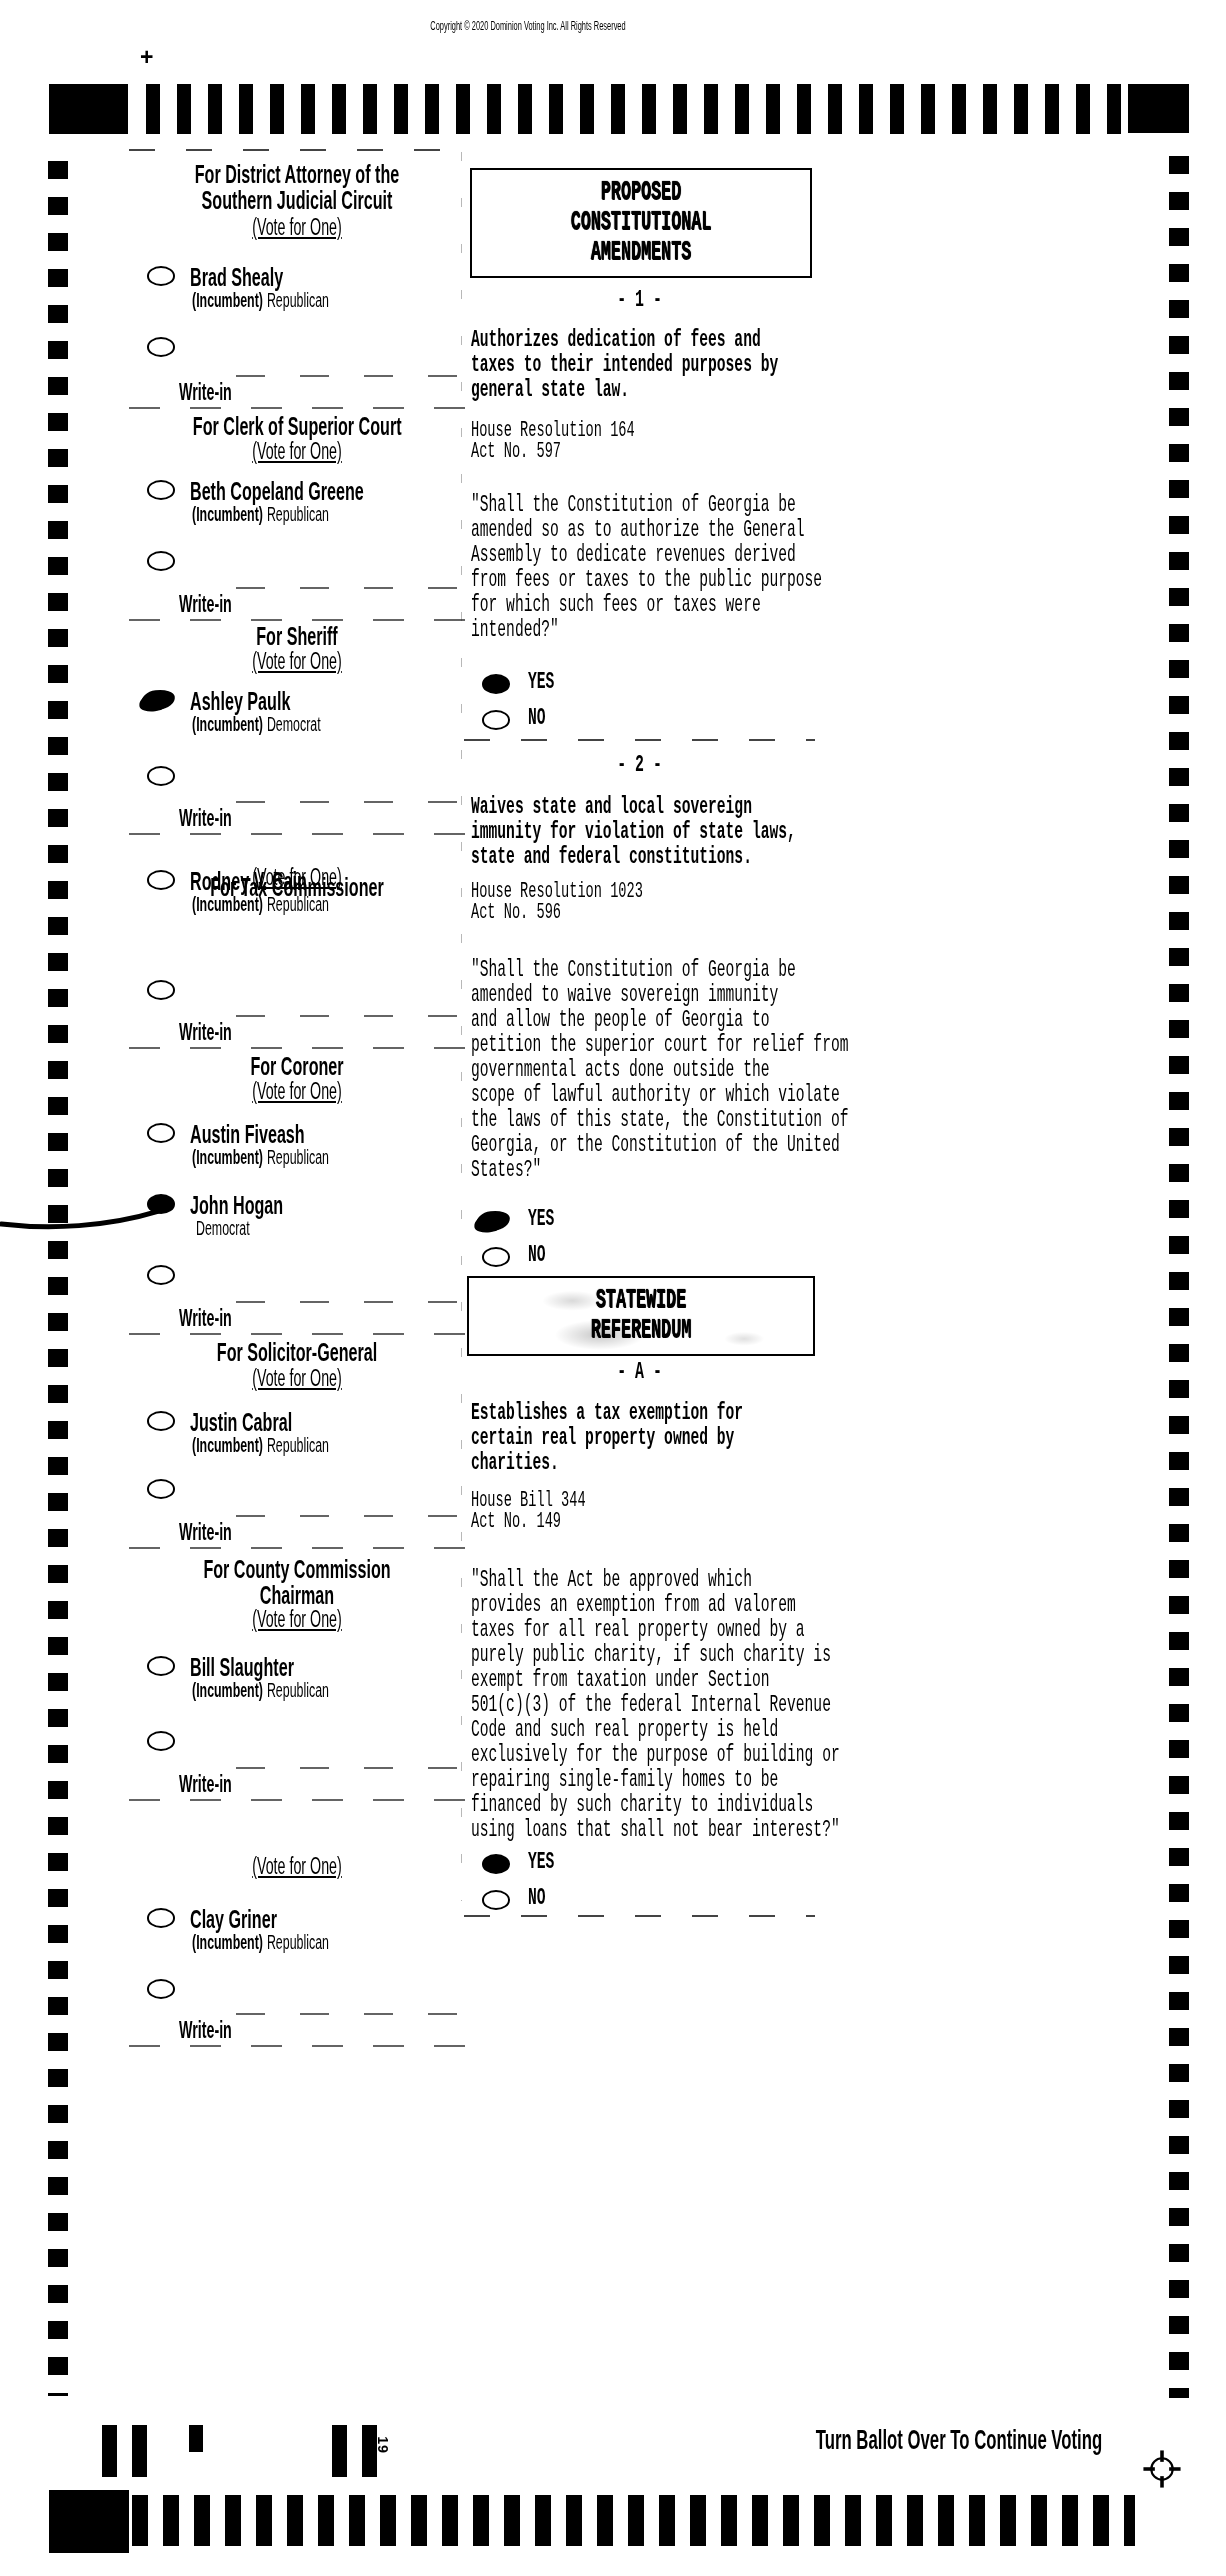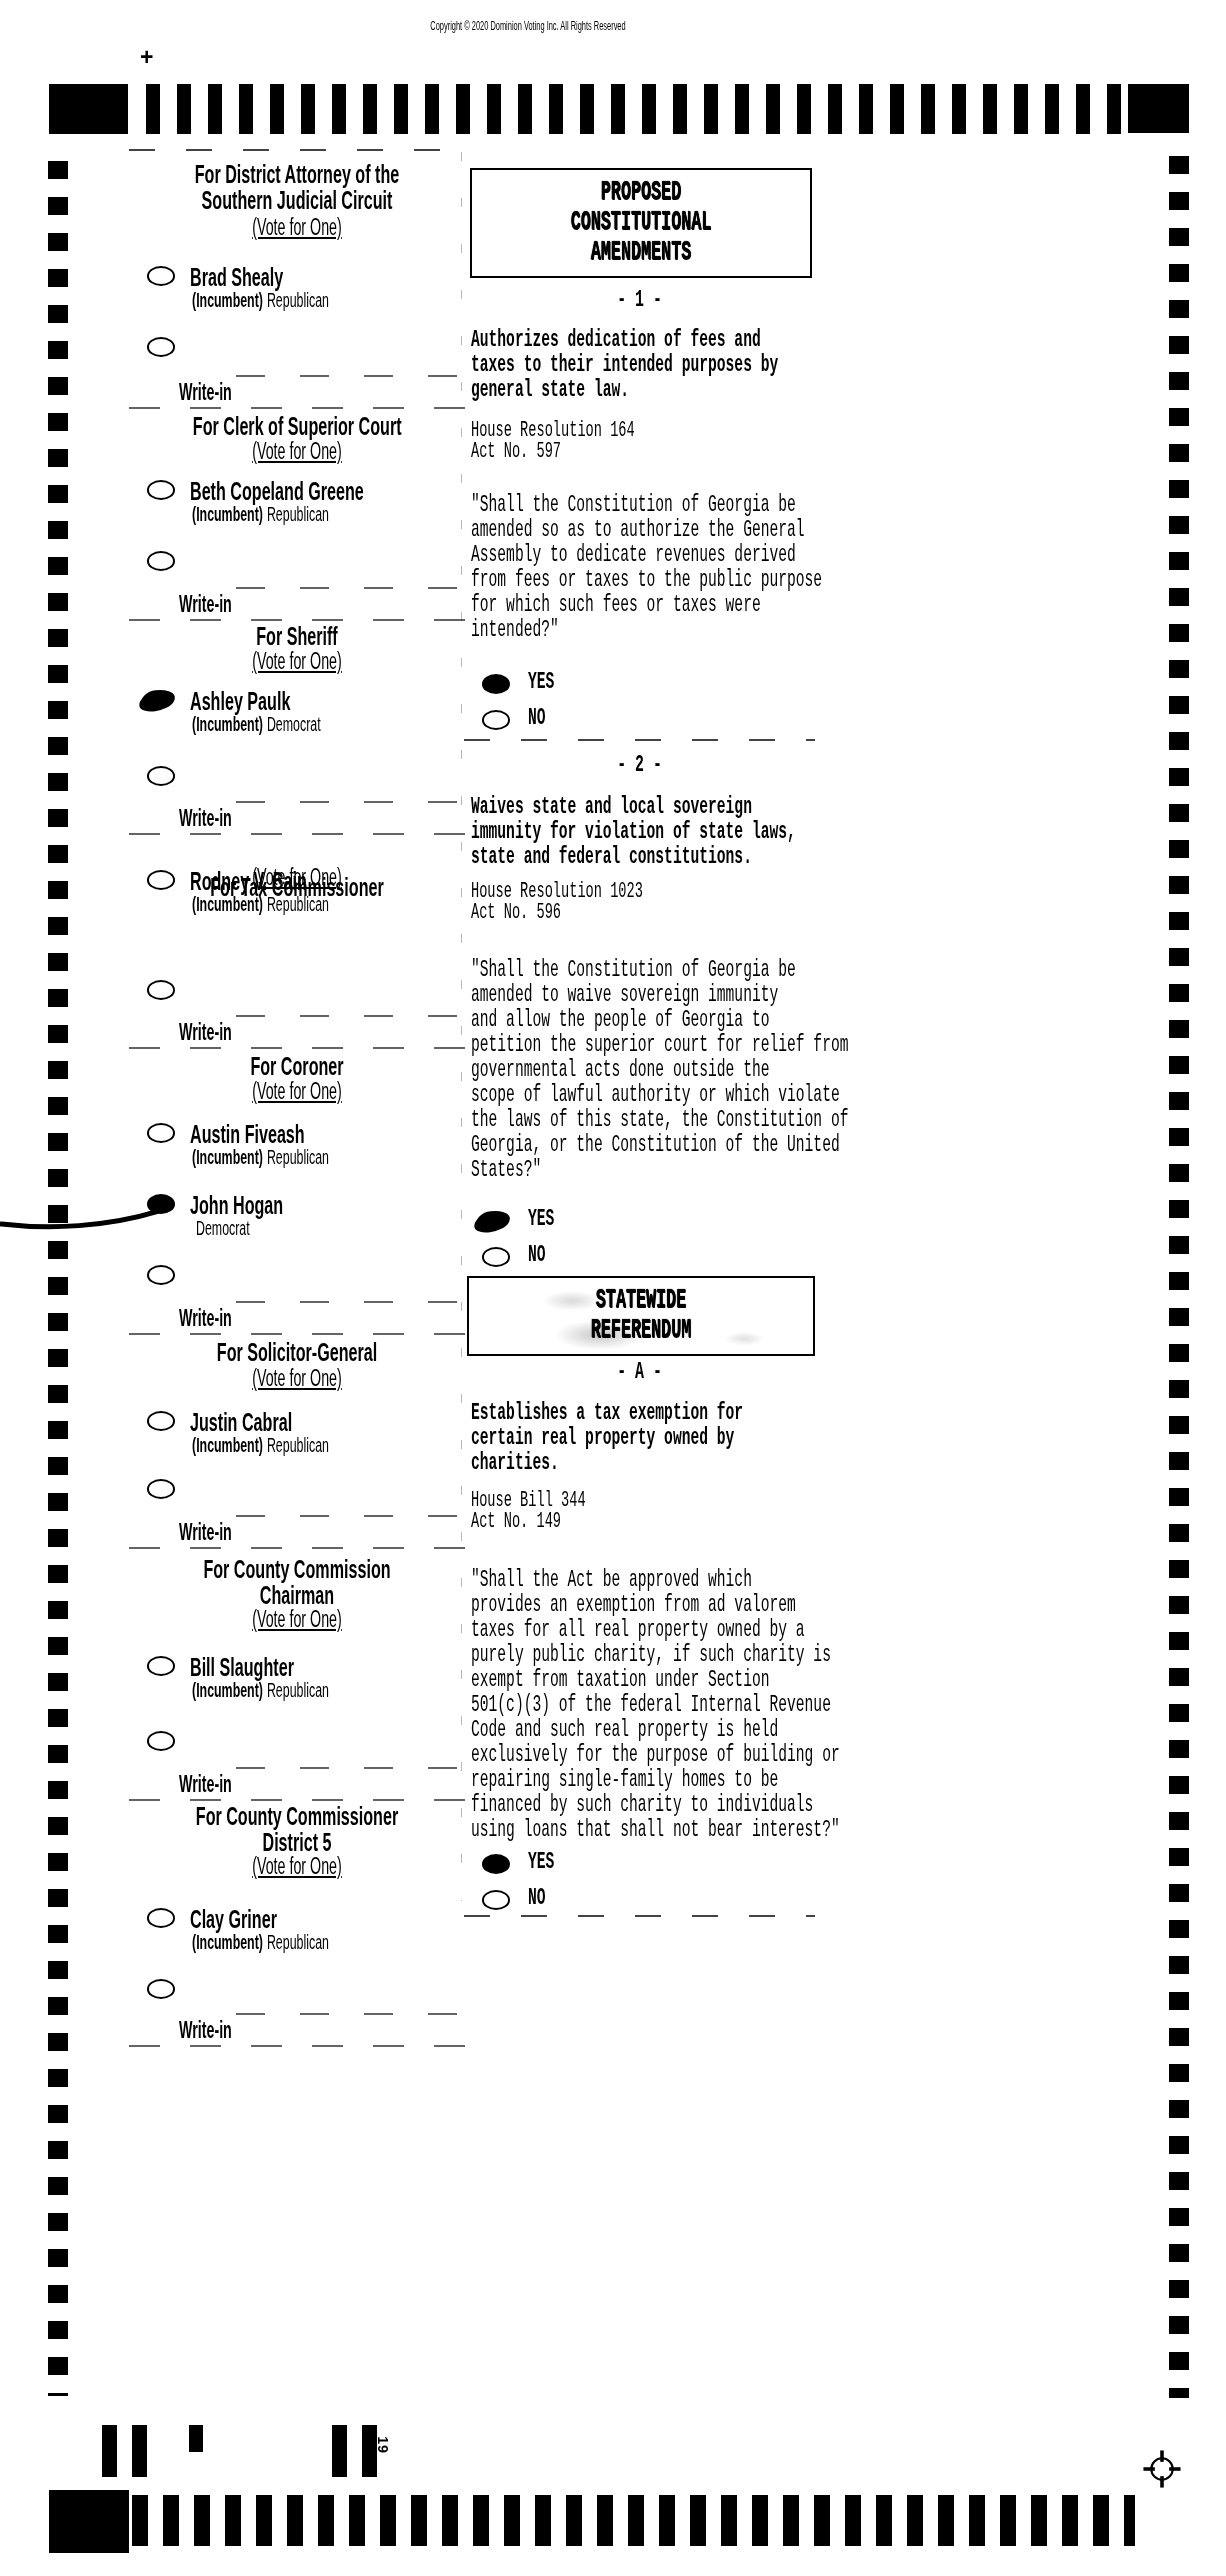--- a/index.html
+++ b/index.html
@@ -210,24 +210,20 @@
       <span class="cname cx">Bill Slaughter</span>
       <span class="cdet cx"><b>(Incumbent)</b><span class="party">Republican</span></span>
     </div>
     <div class="row" style="top:1728px;">
       <span class="oval"></span>
     </div>
     <div class="wrow" style="top:1767px;">
       <span class="wlabel cx">Write-in</span>
     </div>
 
-    <h3 class="title" style="top:1803px;">
-        <span class="cxc lines">For County Commissioner
-District 5</span>
-      </h3>
     <div class="vote" style="top:1853px;">
         <span class="cxc">(Vote for One)</span>
       </div>
     <div class="row" style="top:1905px;">
       <span class="oval"></span>
       <span class="cname cx">Clay Griner</span>
       <span class="cdet cx"><b>(Incumbent)</b><span class="party">Republican</span></span>
     </div>
     <div class="row" style="top:1976px;">
       <span class="oval"></span>
@@ -323,20 +319,23 @@
       <span class="oval filled"></span>
       <span class="ylab cx">YES</span>
     </div>
     <div class="ynrow" style="top:1871px;">
       <span class="oval"></span>
       <span class="ylab cx">NO</span>
     </div>
     <div class="dash" style="top:1899px;"></div>
   </div>
 
+  <div class="turn">
+      <span class="cxc">Turn Ballot Over To Continue Voting</span>
+    </div>
 
   <svg class="abs" style="left:1142px;top:2449px;" width="40" height="40" viewBox="0 0 56 56">
     <circle cx="28" cy="28" r="15" fill="none" stroke="#000" stroke-width="3"></circle>
     <line x1="28" y1="2" x2="28" y2="18" stroke="#000" stroke-width="5"></line>
     <line x1="28" y1="38" x2="28" y2="54" stroke="#000" stroke-width="5"></line>
     <line x1="2" y1="28" x2="18" y2="28" stroke="#000" stroke-width="5"></line>
     <line x1="38" y1="28" x2="54" y2="28" stroke="#000" stroke-width="5"></line>
   </svg>
 
   <div class="block" style="left:102px;top:2425px;width:15px;height:52px;"></div>

